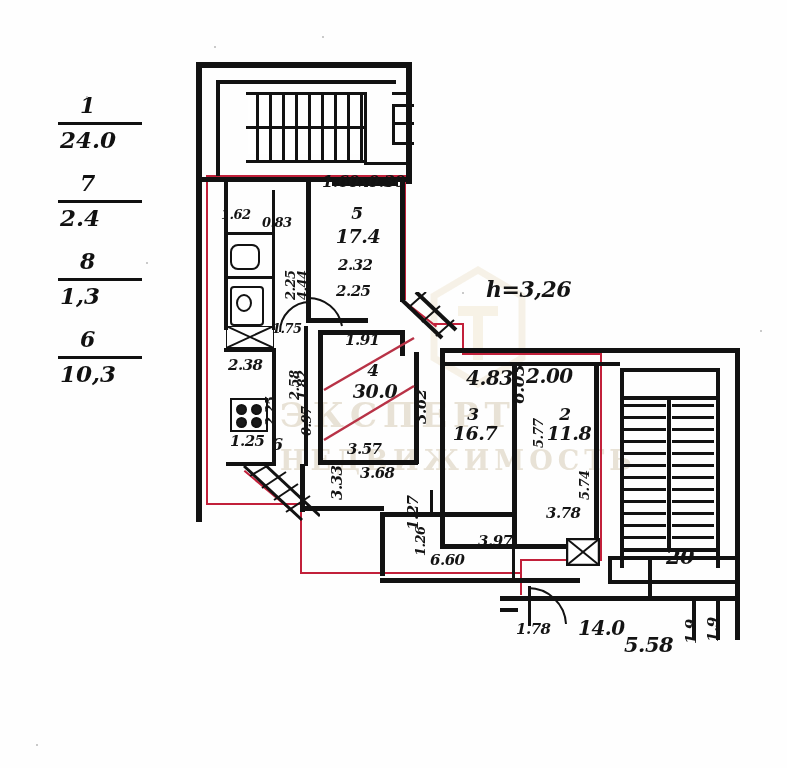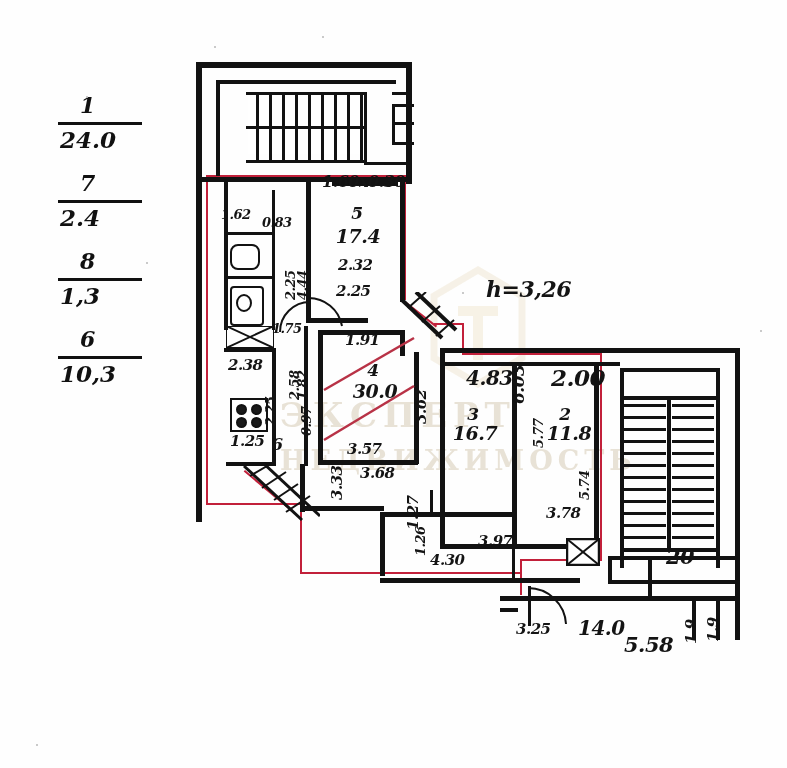--- a/index.html
+++ b/index.html
@@ -242,21 +242,21 @@
   <div class="wall" style="left:440px;top:544px;width:78px;height:5px;"></div>
 
   <div class="lbl dim" style="left:466px;top:368px;font-size:20px;">4.83</div>
   <div class="lbl roomno" style="left:462px;top:406px;width:22px;">3</div>
   <div class="lbl roomarea" style="left:452px;top:424px;width:46px;">16.7</div>
   <div class="lbl dim rot90" style="left:510px;top:404px;font-size:17px;">6.03</div>
 
   <div class="wall" style="left:594px;top:362px;width:5px;height:186px;"></div>
   <div class="wall" style="left:512px;top:544px;width:86px;height:5px;"></div>
 
-  <div class="lbl dim" style="left:551px;top:366px;font-size:23px;">2.00</div>
+  <div class="lbl dim" style="left:526px;top:366px;font-size:20px;">2.00</div>
   <div class="lbl roomno" style="left:554px;top:406px;width:22px;">2</div>
   <div class="lbl roomarea" style="left:544px;top:424px;width:50px;">11.8</div>
   <div class="lbl dim-sm rot90" style="left:532px;top:448px;">5.77</div>
   <div class="lbl dim-sm rot90" style="left:578px;top:500px;">5.74</div>
   <div class="lbl dim" style="left:546px;top:506px;">3.78</div>
 
   <div class="wall" style="left:620px;top:368px;width:4px;height:200px;"></div>
   <div class="wall" style="left:716px;top:368px;width:4px;height:200px;"></div>
   <div class="wall" style="left:620px;top:368px;width:100px;height:4px;"></div>
   <div class="wall" style="left:622px;top:396px;width:96px;height:4px;"></div>
@@ -294,36 +294,36 @@
   <div class="wall" style="left:380px;top:512px;width:136px;height:5px;"></div>
   <div class="wall" style="left:380px;top:512px;width:5px;height:64px;"></div>
   <div class="wall" style="left:380px;top:578px;width:200px;height:5px;"></div>
   <div class="wall" style="left:300px;top:506px;width:84px;height:5px;"></div>
   <div class="wall" style="left:300px;top:464px;width:5px;height:48px;"></div>
   <div class="wall" style="left:430px;top:490px;width:3px;height:26px;"></div>
   <div class="wall" style="left:512px;top:518px;width:3px;height:62px;"></div>
 
   <div class="lbl dim rot90" style="left:406px;top:530px;">1.27</div>
   <div class="lbl dim-sm rot90" style="left:414px;top:556px;">1.26</div>
-  <div class="lbl dim" style="left:430px;top:553px;">4.30</div>
+  <div class="lbl dim" style="left:430px;top:553px;">6.60</div>
   <div class="lbl dim" style="left:478px;top:534px;">3.97</div>
   <div class="lbl dim rot90" style="left:330px;top:500px;">3.33</div>
 
   <svg style="position:absolute;left:566px;top:538px;width:34px;height:28px;">
     <rect x="1" y="1" width="32" height="26" fill="#fff" stroke="#121212" stroke-width="2.5"></rect>
     <line x1="1" y1="1" x2="33" y2="27" stroke="#121212" stroke-width="2"></line>
     <line x1="1" y1="27" x2="33" y2="1" stroke="#121212" stroke-width="2"></line>
   </svg>
 
   <svg style="position:absolute;left:524px;top:586px;width:46px;height:40px;">
     <path d="M4 2 A38 38 0 0 1 42 38" fill="none" stroke="#121212" stroke-width="2"></path>
   </svg>
   <div class="wall" style="left:528px;top:586px;width:3px;height:40px;"></div>
 
-  <div class="lbl dim" style="left:516px;top:622px;">3.25</div>
+  <div class="lbl dim" style="left:516px;top:622px;">1.78</div>
   <div class="lbl dim" style="left:578px;top:618px;font-size:20px;">14.0</div>
   <div class="lbl dim" style="left:624px;top:634px;font-size:21px;">5.58</div>
   <div class="lbl dim rot90" style="left:684px;top:644px;">1.9</div>
   <div class="lbl dim rot90" style="left:706px;top:642px;">1.9</div>
 
   <div class="wall" style="left:500px;top:596px;width:240px;height:5px;"></div>
   <div class="wall" style="left:500px;top:608px;width:18px;height:4px;"></div>
   <div class="wall" style="left:648px;top:560px;width:4px;height:40px;"></div>
   <div class="wall" style="left:692px;top:596px;width:4px;height:44px;"></div>
   <div class="wall" style="left:716px;top:596px;width:4px;height:44px;"></div>

